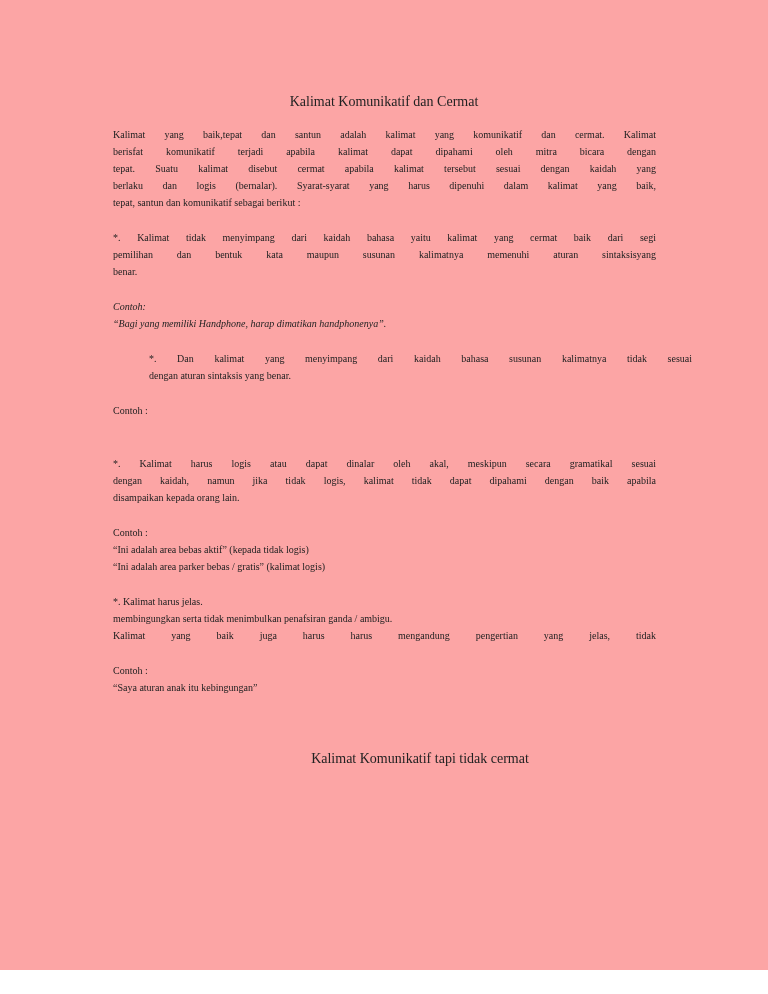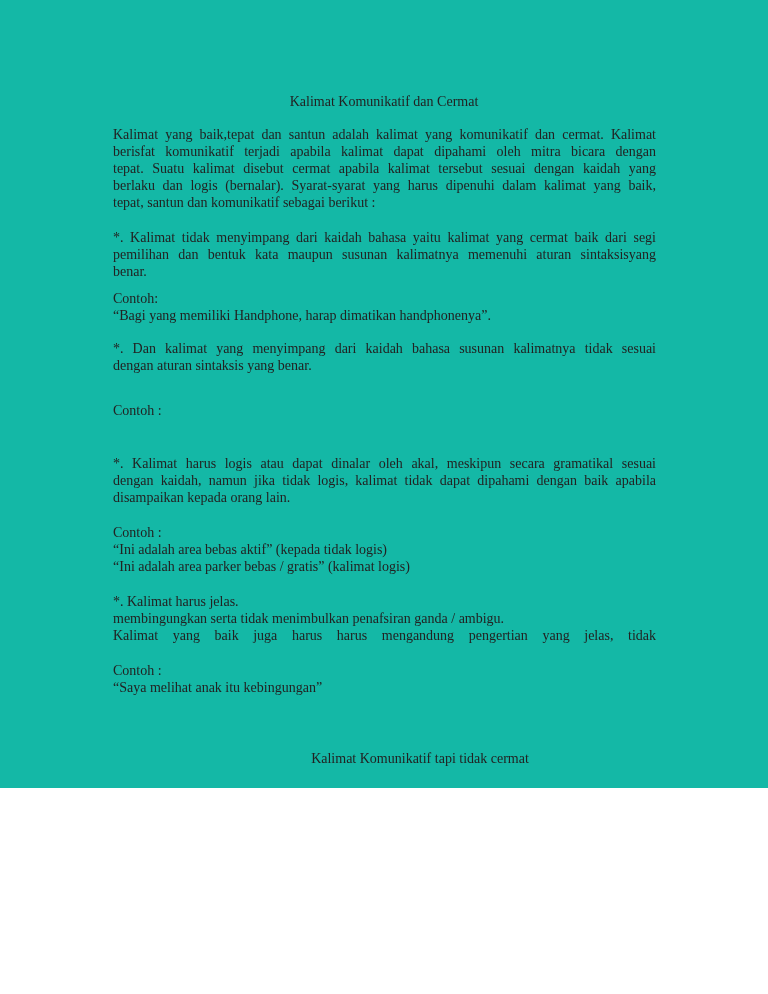--- a/index.html
+++ b/index.html
@@ -1,20 +1,20 @@
 <!DOCTYPE html>
 <html><head>
 <meta charset="utf-8">
 <style>
   html, body { margin: 0; padding: 0; background: #ffffff; }
   body { width: 768px; height: 994px; position: relative; overflow: hidden;
          font-family: "Liberation Serif", "DejaVu Serif", serif; color: #222; }
-  .page { position: absolute; left: 0; top: 0; width: 768px; height: 788px; background: #14b8a6; }
+  .page { position: absolute; left: 0; top: 0; width: 768px; height: 970px; background: #fca5a5; }
   .title { position: absolute; left: 0; width: 768px; text-align: center; font-size: 14px; line-height: 17px; }
-  .blk { position: absolute; left: 113px; width: 543px; font-size: 14px; line-height: 17px; }
+  .blk { position: absolute; left: 113px; width: 543px; font-size: 10px; line-height: 17px; }
   .justall { text-align: justify; text-align-last: justify; }
   .line { display: block; white-space: nowrap; }
 </style>
 </head>
 <body>
 
 <div class="page">
 
   <div class="title" style="top:93px;">Kalimat Komunikatif dan Cermat</div>
 
@@ -24,26 +24,26 @@
     <span class="line justall" style="white-space: normal; display: block; text-align: justify; text-align-last: justify;">tepat. Suatu kalimat disebut cermat apabila kalimat tersebut sesuai dengan kaidah yang</span>
     <span class="line justall" style="white-space: normal; display: block; text-align: justify; text-align-last: justify;">berlaku dan logis (bernalar). Syarat-syarat yang harus dipenuhi dalam kalimat yang baik,</span>
     <span class="line">tepat, santun dan komunikatif sebagai berikut :</span>
   </div>
 
   <div class="blk" style="top:229px;">
     <span class="line justall" style="white-space: normal; display: block; text-align: justify; text-align-last: justify;">*. Kalimat tidak menyimpang dari kaidah bahasa yaitu kalimat yang cermat baik dari segi</span>
     <span class="line justall" style="white-space: normal; display: block; text-align: justify; text-align-last: justify;">pemilihan dan bentuk kata maupun susunan kalimatnya memenuhi aturan sintaksisyang</span>
     <span class="line">benar.</span>
   </div>
-  <div class="blk" style="top:290px;">
+  <div class="blk" style="top:298px;font-style:italic;">
     <span class="line">Contoh:</span>
     <span class="line">“Bagi yang memiliki Handphone, harap dimatikan handphonenya”.</span>
   </div>
 
-  <div class="blk" style="top:340px;">
+  <div class="blk" style="top:350px;margin-left:36px;">
     <span class="line justall" style="white-space: normal; display: block; text-align: justify; text-align-last: justify;">*. Dan kalimat yang menyimpang dari kaidah bahasa susunan kalimatnya tidak sesuai</span>
     <span class="line">dengan aturan sintaksis yang benar.</span>
   </div>
   <div class="blk" style="top:402px;">
     <span class="line">Contoh :</span>
   </div>
 
   <div class="blk" style="top:455px;">
     <span class="line justall" style="white-space: normal; display: block; text-align: justify; text-align-last: justify;">*. Kalimat harus logis atau dapat dinalar oleh akal, meskipun secara gramatikal sesuai</span>
     <span class="line justall" style="white-space: normal; display: block; text-align: justify; text-align-last: justify;">dengan kaidah, namun jika tidak logis, kalimat tidak dapat dipahami dengan baik apabila</span>
@@ -55,18 +55,18 @@
     <span class="line">“Ini adalah area parker bebas / gratis” (kalimat logis)</span>
   </div>
 
   <div class="blk" style="top:593px;">
     <span class="line">*. Kalimat harus jelas.</span>
     <span class="line">membingungkan serta tidak menimbulkan penafsiran ganda / ambigu.</span>
     <span class="line justall" style="white-space: normal; display: block; text-align: justify; text-align-last: justify;">Kalimat yang baik juga harus harus mengandung pengertian yang jelas, tidak</span>
   </div>
   <div class="blk" style="top:662px;">
     <span class="line">Contoh :</span>
-    <span class="line">“Saya melihat anak itu kebingungan”</span>
+    <span class="line">“Saya aturan anak itu kebingungan”</span>
   </div>
 
   <div class="title" style="top:750px;padding-left:36px;">Kalimat Komunikatif tapi tidak cermat</div>
 
 </div>
 
 </body></html>

